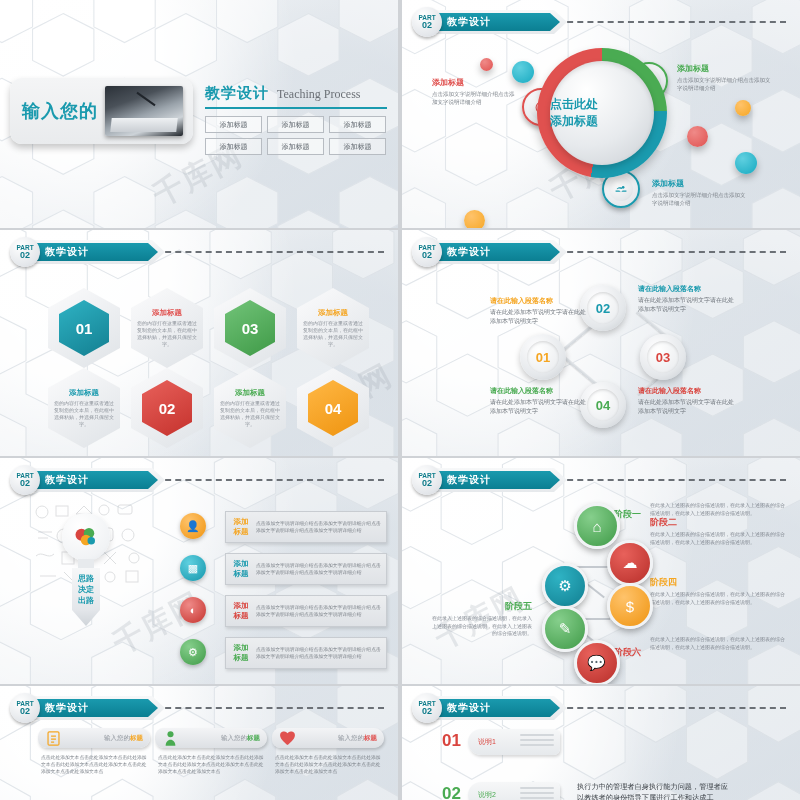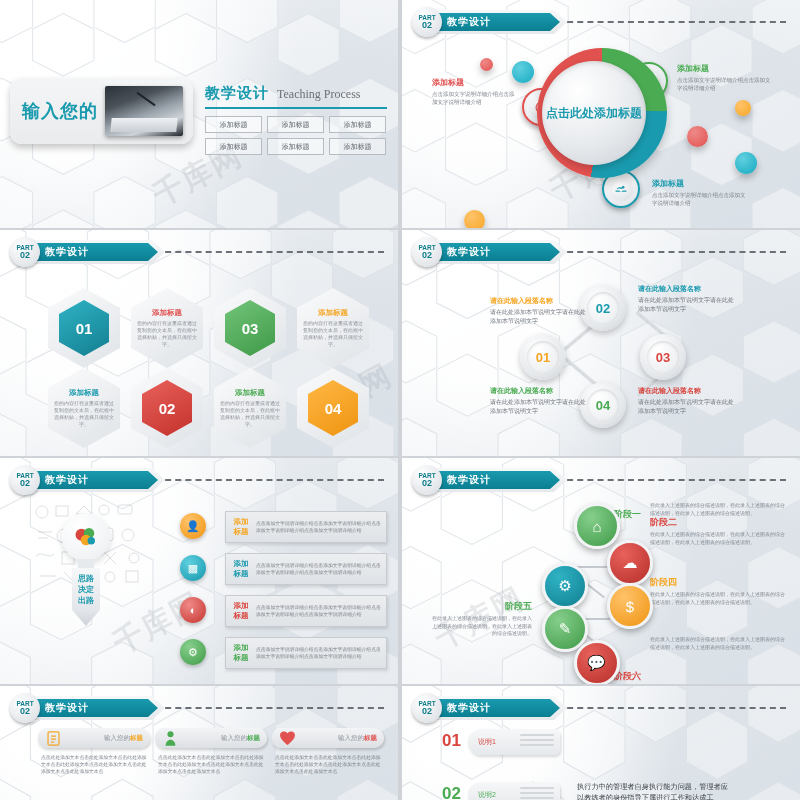--- a/index.html
+++ b/index.html
@@ -65,24 +65,24 @@
   .s1-rule{height:2px;background:#1a9aae;margin:4px 0 7px 0;width:182px;}
   .s1-btns{display:flex;flex-wrap:wrap;gap:5px;}
   .s1-btn{width:55px;height:15px;border:1px solid #b7bcc2;background:rgba(255,255,255,.45);
      display:flex;align-items:center;justify-content:center;font-size:7px;color:#5d646b;}
 
   
   .donut-wrap{position:absolute;left:135px;top:48px;width:130px;height:130px;z-index:4;}
   .donut{position:absolute;inset:0;border-radius:50%;
      background:conic-gradient(from 0deg,#4aab52 0deg 88deg,#1a9aae 88deg 190deg,#e0514f 190deg 360deg);
      box-shadow:0 5px 10px rgba(0,0,0,.22);}
-  .donut-hole{position:absolute;left:5px;top:13px;width:104px;height:104px;border-radius:50%;
+  .donut-hole{position:absolute;left:13px;top:13px;width:104px;height:104px;border-radius:50%;
      background:radial-gradient(circle at 35% 28%,#ffffff 0%,#e7eaed 55%,#c9ced3 100%);
      box-shadow:inset 0 2px 5px rgba(0,0,0,.12),0 3px 6px rgba(0,0,0,.18);
-     display:flex;flex-direction:row;align-items:center;justify-content:center;}
+     display:flex;flex-direction:column;justify-content:center;}
   .donut-hole span{font-size:12px;font-weight:bold;color:#1a9aae;line-height:17px;}
   .node{position:absolute;width:34px;height:34px;border-radius:50%;
      display:flex;align-items:center;justify-content:center;box-shadow:0 3px 5px rgba(0,0,0,.3);}
   .node .inner{width:24px;height:24px;border-radius:50%;
      background:radial-gradient(circle at 35% 30%,#fff,#e5e8eb 70%,#ccd1d6);
      display:flex;align-items:center;justify-content:center;font-size:11px;}
   .blob{position:absolute;border-radius:50%;box-shadow:0 4px 7px rgba(0,0,0,.25);}
   .cap{position:absolute;z-index:4;}
   .cap .t{font-size:8px;font-weight:bold;margin-bottom:2px;}
   .cap .d{font-size:5.5px;color:#7b8188;line-height:8px;}
@@ -699,21 +699,21 @@
       <div class="t" style="color:#f5a623;">阶段四</div>
       <div class="d" style="width:135px;">在此录入上述图表的综合描述说明，在此录入上述图表的综合描述说明，在此录入上述图表的综合描述说明。</div>
     </div>
 
     <div class="stxt" style="left:30px;top:142px;width:100px;text-align:right;">
       <div class="t" style="color:#4aab52;">阶段五</div>
       <div class="d">在此录入上述图表的综合描述说明，在此录入上述图表的综合描述说明，在此录入上述图表的综合描述说明。</div>
     </div>
 
     <div class="stxt" style="left:212px;top:188px;width:30px;">
-      <div class="t" style="color:#d9453f;margin-top:24px;">阶段六</div>
+      <div class="t" style="color:#d9453f;">阶段六</div>
     </div>
     <div class="stxt" style="left:248px;top:178px;width:135px;">
       <div class="d">在此录入上述图表的综合描述说明，在此录入上述图表的综合描述说明，在此录入上述图表的综合描述说明。</div>
     </div>
   </div>
 
   <div class="slide">
     <div class="bg"></div>
     <div class="hexlayer">
       <svg viewBox="0 0 400 130" preserveAspectRatio="none">

